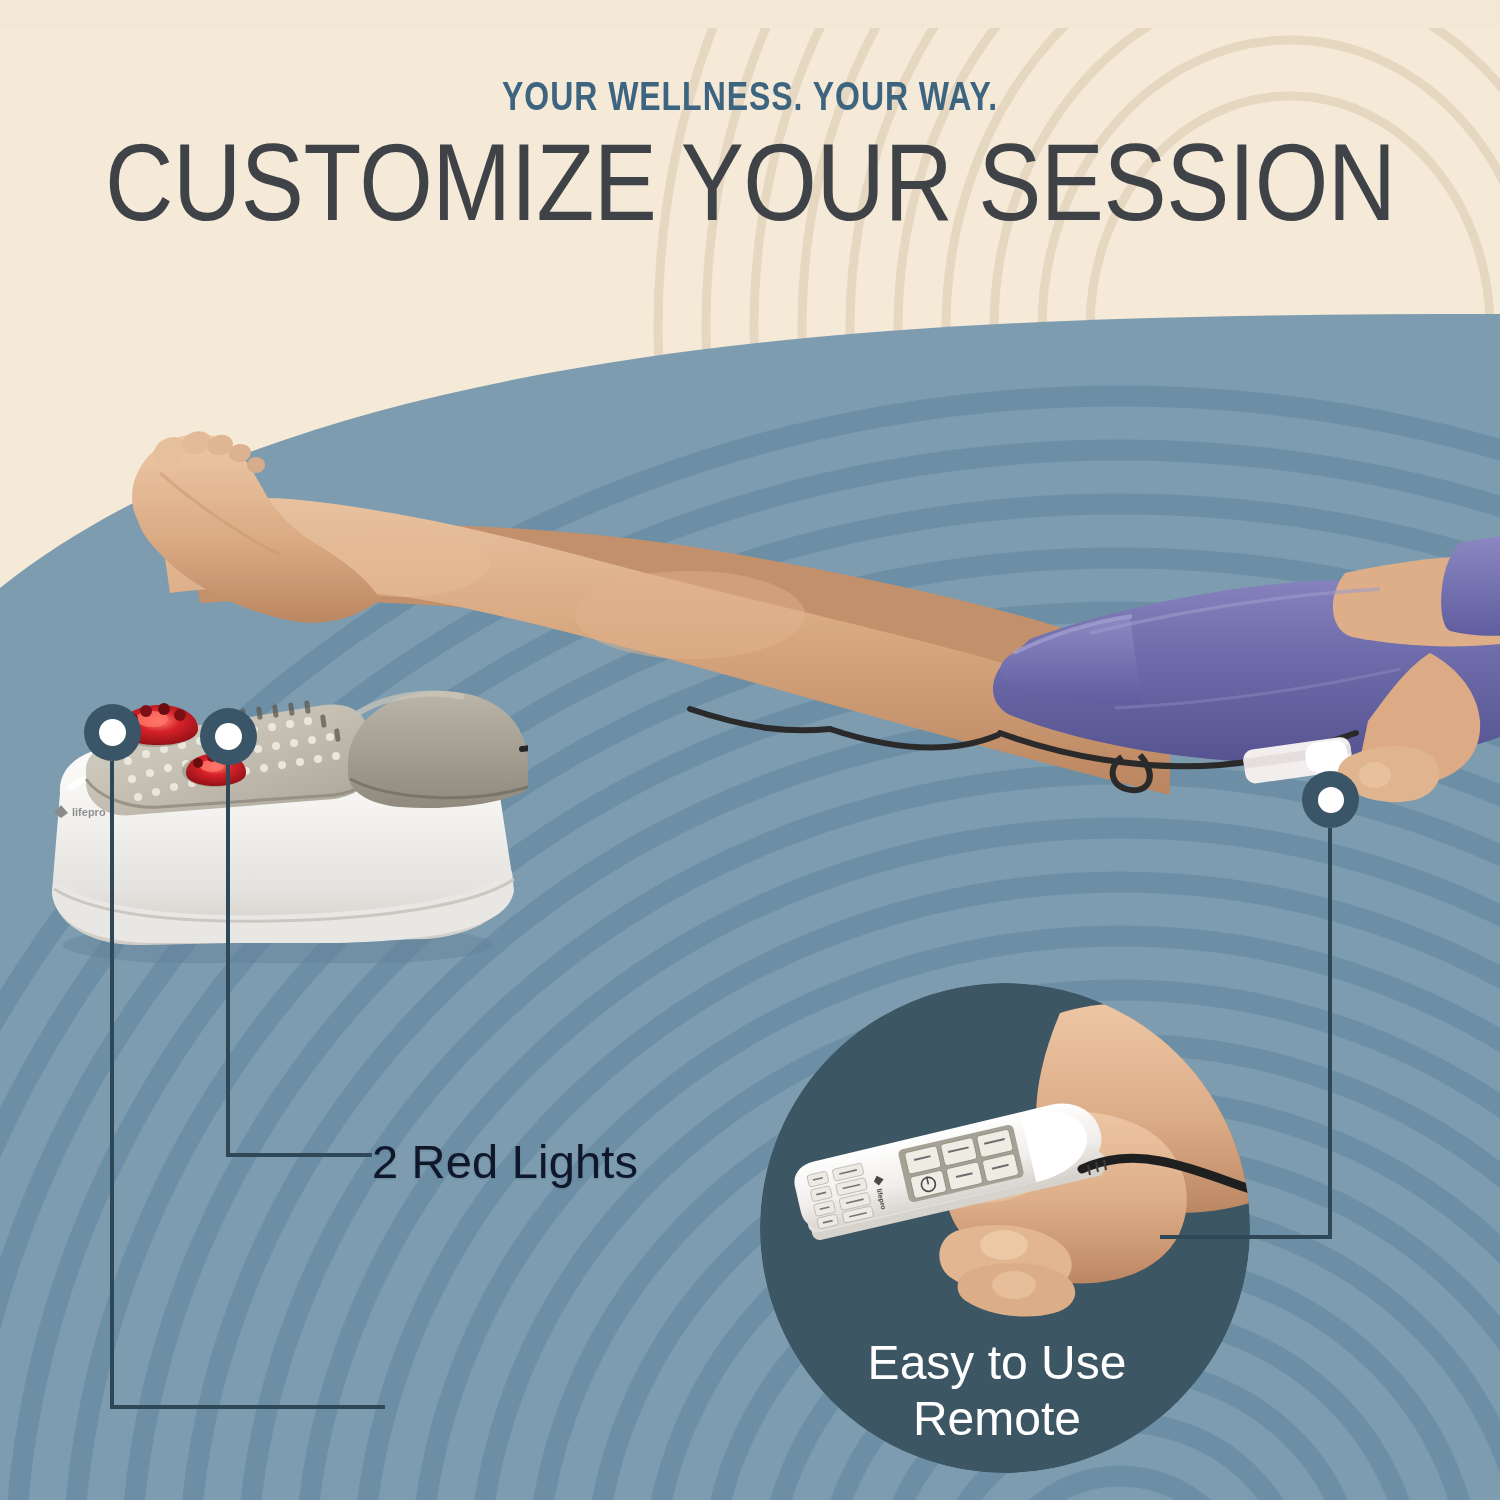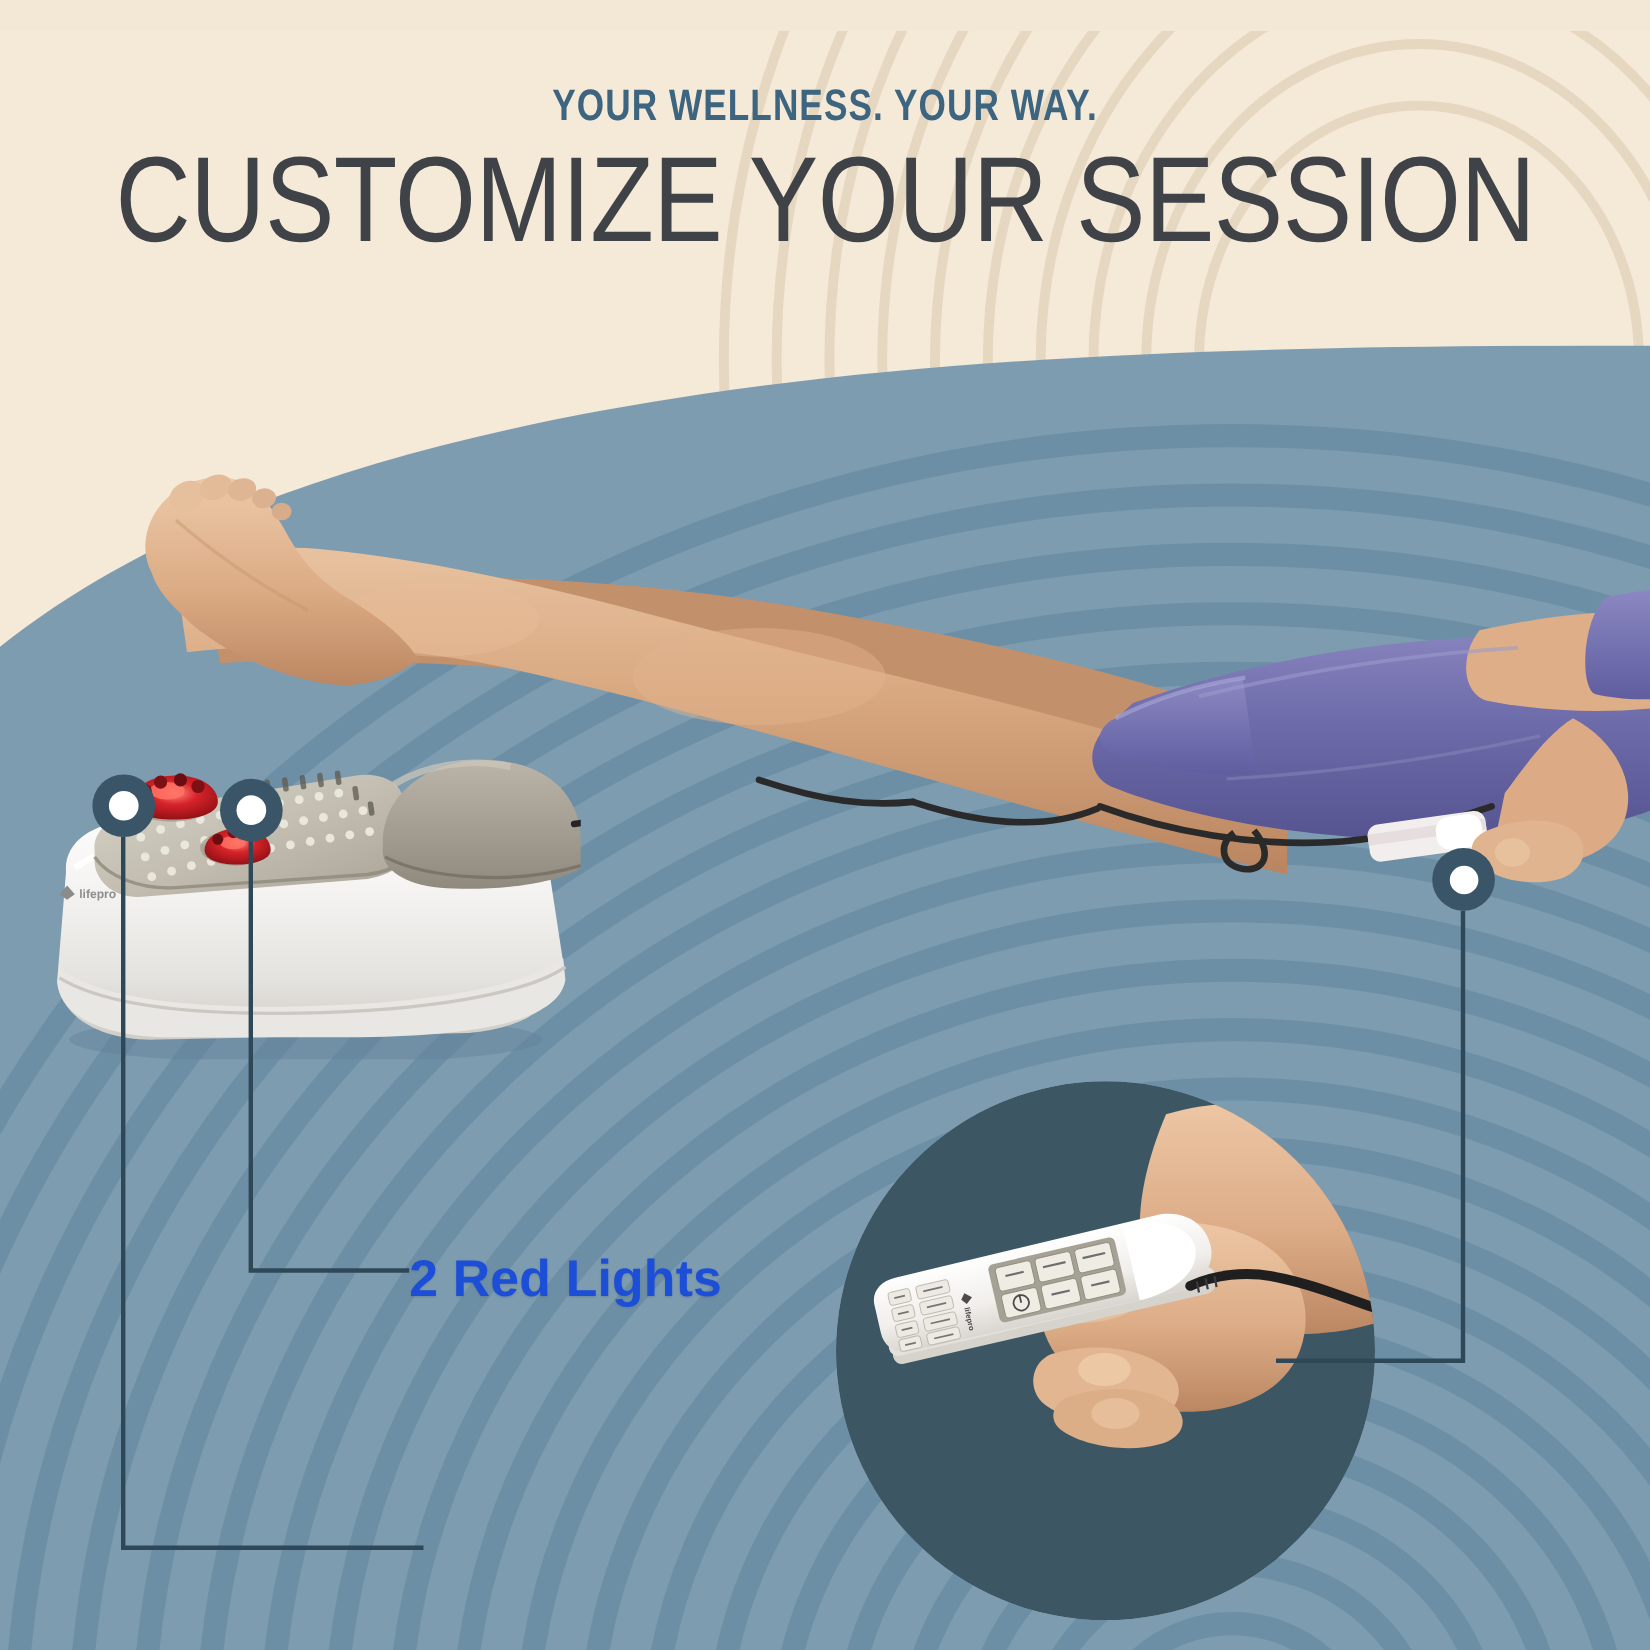--- a/index.html
+++ b/index.html
@@ -35,23 +35,23 @@
     letter-spacing:-0.5px;
     color:#3f4347;
     transform:scaleX(0.86);
     transform-origin:center;
     white-space:nowrap;
   }
 
   
   .callout-label {
     position:absolute; z-index:45;
-    color:#1d4ed8;
+    color:#0f172a;
     font-family:"Liberation Sans", sans-serif;
-    font-weight:700;
+    font-weight:400;
     font-size:47px;
     line-height:1.22;
     letter-spacing:0.2px;
     white-space:pre-line;
     text-shadow:0 1px 2px rgba(30,50,65,.18);
   }
   #label-red-lights { left:372px; top:1105px; }
   #label-vib-pad    { left:382px; top:1311px; }
 
   .inset-label {
@@ -512,14 +512,16 @@
         <path d="M214,286 C246,276 282,278 304,292
                  C322,304 318,324 294,330
                  C266,338 226,332 206,318
                  C192,308 196,292 214,286 Z" fill="#dcae87"></path>
         <ellipse cx="244" cy="262" rx="24" ry="15" fill="#f0cdac" opacity="0.75"></ellipse>
         <ellipse cx="254" cy="302" rx="22" ry="14" fill="#ebc5a2" opacity="0.7"></ellipse>
       </g>
     </svg>
   </div>
 
+  <div class="inset-label">Easy to Use
+Remote</div>
 
 </div>
 
 </body></html>

